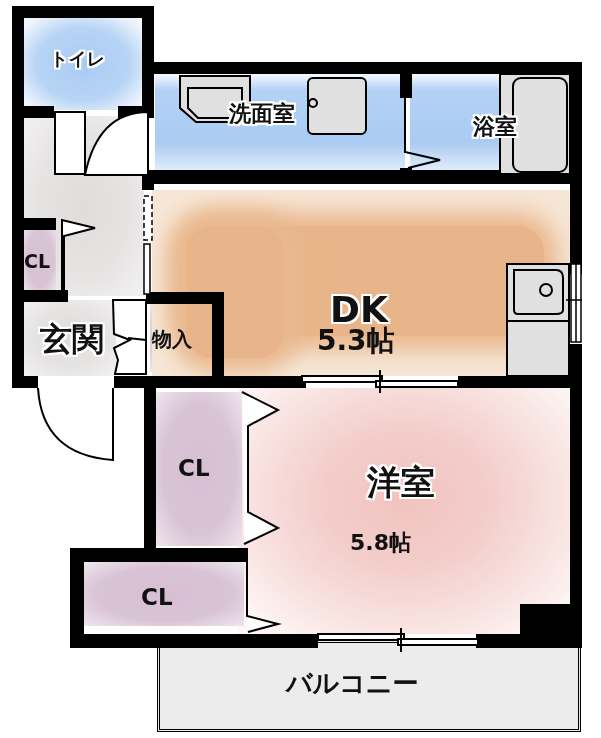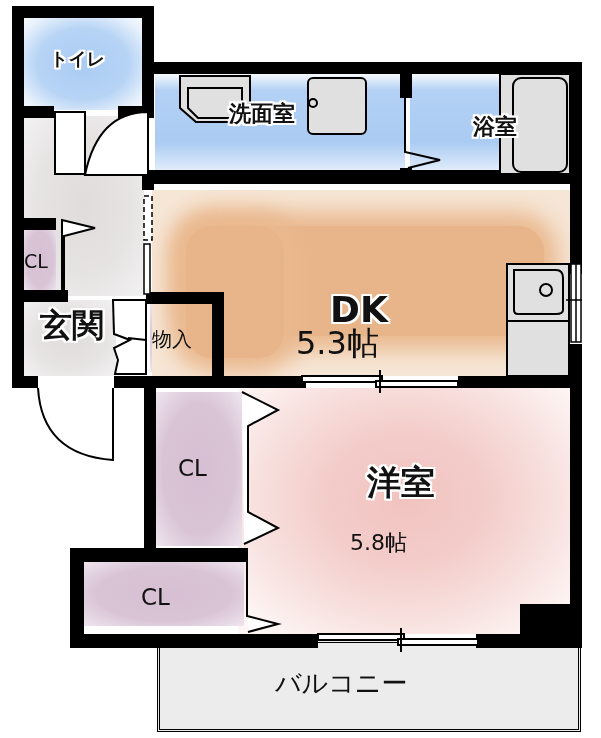--- a/index.html
+++ b/index.html
@@ -8,21 +8,21 @@
   .blue{background:radial-gradient(ellipse at center,#a9cbf3 0%,#b7d4f5 55%,#e8f1fc 85%,#f6f9fe 100%);}
   .blue2{background:linear-gradient(180deg,#ffffff 0%,#b4d1f5 18%,#aacbf2 70%,#e3eefb 100%);}
   .gray{background:radial-gradient(ellipse at center,#e0dcdc 0%,#e6e3e3 55%,#f3f2f2 100%);}
   .purple{background:radial-gradient(ellipse at center,#d6bfd2 0%,#d9c4d6 60%,#efe6ee 100%);}
   .orange{background:#f6e6d6;}
   .orange-inner{position:absolute;background:#e8b58a;border-radius:26px;box-shadow:0 0 22px 14px #eab98f;}
   .pink{background:radial-gradient(ellipse at 50% 45%,#f1c3c0 0%,#f3cdca 35%,#f8e2e0 65%,#fdf6f5 90%);}
   .balcony{background:#ececec;border:3px double #000;box-sizing:border-box;}
   .lbl{position:absolute;font-weight:bold;color:#111;white-space:nowrap;
        text-shadow:-2px -2px 0 #fff,2px -2px 0 #fff,-2px 2px 0 #fff,2px 2px 0 #fff,0 2px 0 #fff,0 -2px 0 #fff,2px 0 0 #fff,-2px 0 0 #fff;text-align:right;}
-  .lbl-plain{position:absolute;font-weight:normal;color:#111;white-space:nowrap;}
+  .lbl-plain{position:absolute;font-weight:bold;color:#111;white-space:nowrap;}
   svg.overlay{position:absolute;left:0;top:0;}
 </style>
 </head>
 <body>
 
 <div class="room blue" style="left:24px;top:18px;width:118px;height:92px;"></div>
 <div class="room blue2" style="left:155px;top:72px;width:250px;height:100px;"></div>
 <div class="room blue2" style="left:410px;top:72px;width:100px;height:100px;"></div>
 <div class="room gray" style="left:24px;top:116px;width:120px;height:180px;"></div>
 <div class="room purple" style="left:24px;top:226px;width:32px;height:66px;"></div>
@@ -146,21 +146,21 @@
     <rect x="318" y="634" width="86" height="6"></rect>
     <rect x="398" y="639" width="80" height="6"></rect>
     <line x1="401" y1="628" x2="401" y2="652"></line>
   </g>
 </svg>
 
 <div class="lbl" style="left:50px;top:47px;font-size:18px;">トイレ</div>
 <div class="lbl" style="left:229px;top:99px;font-size:22px;">洗面室</div>
 <div class="lbl" style="left:460px;top:112px;font-size:22px;margin-left:13px;">浴室</div>
 <div class="lbl" style="left:330px;top:259px;font-size:36px;margin-top:30px;">DK</div>
-<div class="lbl-plain" style="left:296px;top:322px;font-size:32px;">5.3帖</div>
+<div class="lbl-plain" style="left:317px;top:322px;font-size:28px;">5.3帖</div>
 <div class="lbl-plain" style="left:24px;top:250px;font-size:19px;">CL</div>
-<div class="lbl" style="left:40px;top:304px;font-size:32px;">玄関</div>
+<div class="lbl" style="left:40px;top:318px;font-size:32px;">玄関</div>
 <div class="lbl-plain" style="left:152px;top:326px;font-size:20px;">物入</div>
 <div class="lbl-plain" style="left:178px;top:455px;font-size:23px;">CL</div>
 <div class="lbl-plain" style="left:141px;top:584px;font-size:23px;">CL</div>
 <div class="lbl" style="left:367px;top:460px;font-size:34px;">洋室</div>
 <div class="lbl-plain" style="left:350px;top:528px;font-size:22px;">5.8帖</div>
-<div class="lbl-plain" style="left:275px;top:666px;font-size:26px;">バルコニー</div>
+<div class="lbl-plain" style="left:286px;top:666px;font-size:26px;">バルコニー</div>
 
 </body></html>

